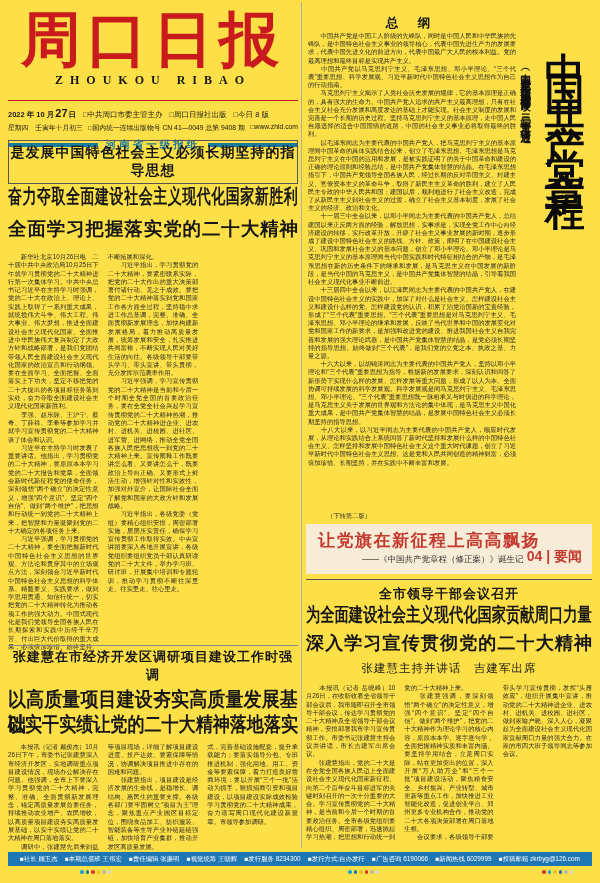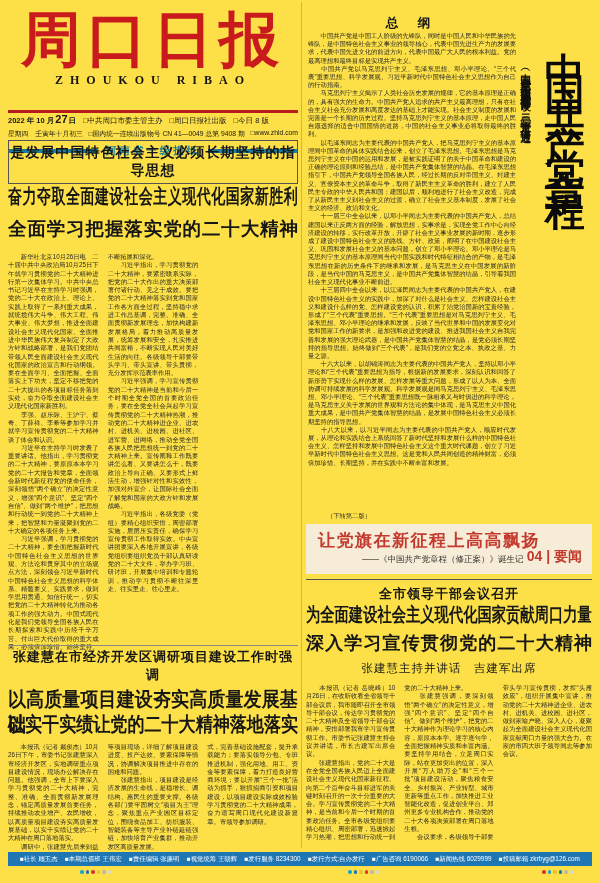--- a/index.html
+++ b/index.html
@@ -1,21 +1,21 @@
 <!DOCTYPE html>
 <html><head>
 <meta charset="utf-8">
 <style>
   html,body{margin:0;padding:0;background:#e8e8e6;}
   .page{position:relative;width:600px;height:883px;background:#fde047;font-family:"Liberation Sans",sans-serif;color:#161616;overflow:hidden;margin:0 auto;}
   
   .masthead{position:absolute;left:8px;top:2px;width:290px;}
   .mast-title{font-family:"DejaVu Serif",serif;font-weight:bold;color:#c91a1d;font-size:60px;line-height:1.25;text-align:center;letter-spacing:6px;}
   .mast-pinyin{text-align:center;font-family:"Liberation Serif",serif;font-weight:bold;font-size:12px;letter-spacing:7px;margin-top:-4px;}
-  .mast-info{border-top:3px solid #b91c1c;margin-top:22px;padding-top:0;}
+  .mast-info{border-top:1px solid #b91c1c;margin-top:12px;padding-top:6px;}
   .mi-row1{display:flex;align-items:baseline;font-size:7.5px;white-space:nowrap;}
   .mi-date{font-weight:bold;}
   .mi-day{font-size:11px;font-weight:bold;padding:0 1px;}
   .mi-row1 .mi-item{margin-left:7px;}
   .mi-row2{display:flex;justify-content:space-between;font-size:6.8px;margin-top:3px;white-space:nowrap;}
   .grade-row{display:flex;align-items:center;margin-top:5px;}
   .grade-bar{flex:1;height:4px;background:#1a7d9e;}
   .grade-text{margin:0 8px;color:#1a7d9e;font-weight:bold;font-size:10.5px;letter-spacing:3px;white-space:nowrap;}
   
   .v-divider{position:absolute;left:301px;top:2px;width:1px;height:846px;background:#b0b0ae;}

